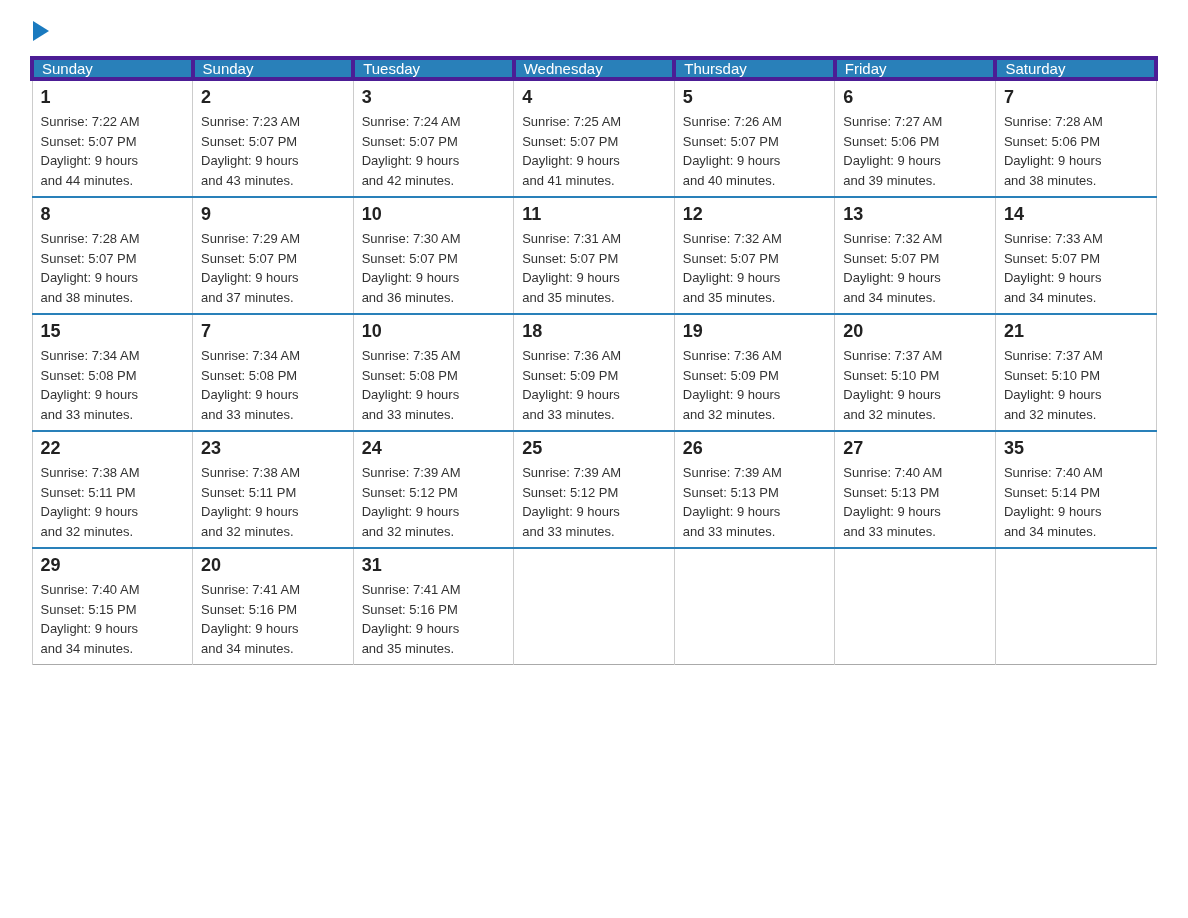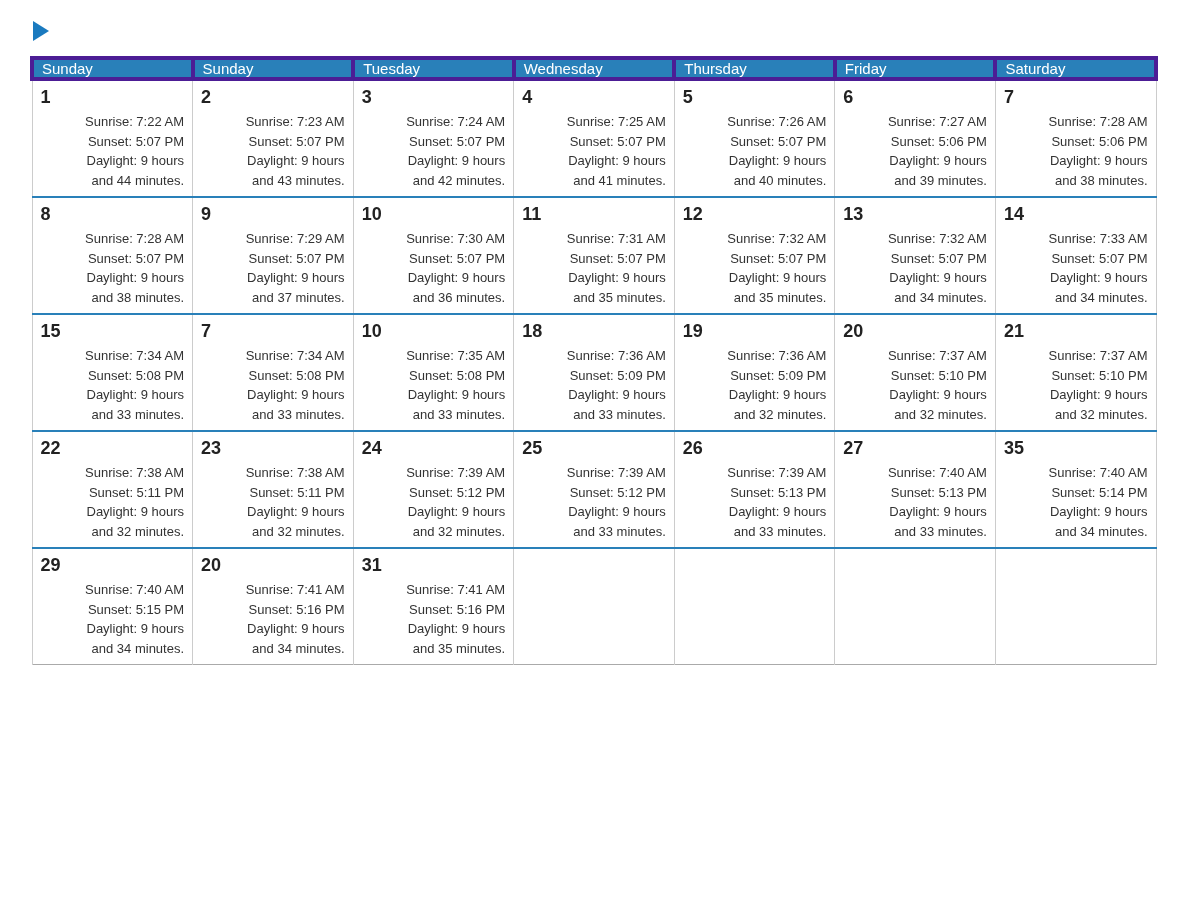--- a/index.html
+++ b/index.html
@@ -69,21 +69,20 @@
       font-size: 18px;
       font-weight: bold;
       color: #222;
       margin-bottom: 4px;
       display: block;
     }
     .day-info {
       font-size: 13px;
       color: #333;
       line-height: 1.5;
-      text-align: right;
     }
     .empty-cell {
       background: #fff;
     }
     .logo-row {
       display: flex;
       align-items: center;
     }
     .logo-text-general {
       font-size: 30px;

